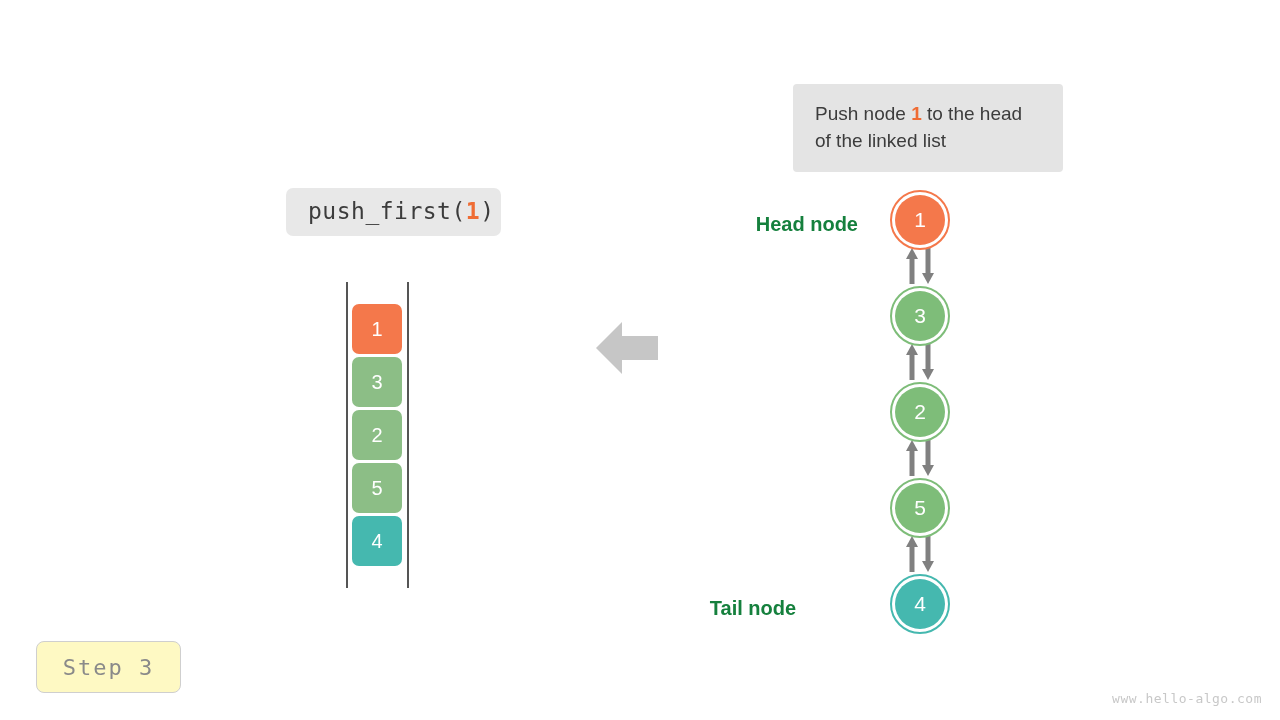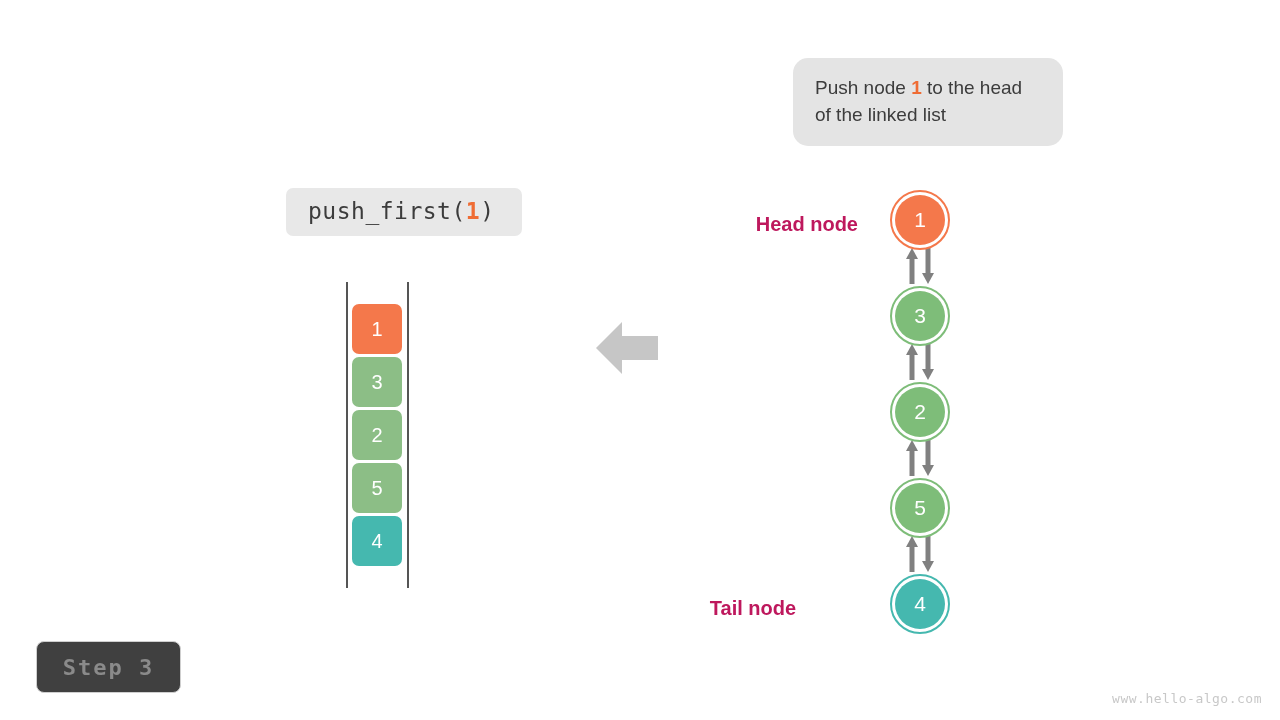--- a/index.html
+++ b/index.html
@@ -13,68 +13,68 @@
     height: 720px;
     background: #ffffff;
     overflow: hidden;
     font-family: "Liberation Sans", sans-serif;
   }
 
   
   #callout {
     position: absolute;
     left: 793px;
-    top: 58px;
+    top: 84px;
     width: 270px;
     box-sizing: border-box;
     padding: 16px 22px 18px 22px;
     background: #e4e4e4;
-    border-radius: 15px;
+    border-radius: 4px;
     color: #3c3c3c;
     font-size: 19px;
     line-height: 27px;
   }
   #callout .hl {
     color: #ef6c34;
     font-weight: bold;
   }
 
   
   #code-label {
     position: absolute;
     left: 286px;
     top: 188px;
-    padding: 10px 27px 12px 22px;
+    padding: 10px 6px 12px 22px;
     background: #e8e8e8;
     border-radius: 7px;
     font-family: "DejaVu Sans Mono", "Liberation Mono", monospace;
     font-size: 23px;
     color: #3c3c3c;
     letter-spacing: 0.5px;
     white-space: nowrap;
   }
   #code-label .hl { color: #ef6c34; font-weight: bold; }
 
   
   #step-badge {
     position: absolute;
     left: 36px;
     top: 641px;
     width: 145px;
     height: 52px;
     box-sizing: border-box;
     border: 1.5px solid #cfcfcf;
     border-radius: 8px;
-    background: #404040;
+    background: #fef9c3;
     display: flex;
     align-items: center;
     justify-content: center;
     font-family: "DejaVu Sans Mono", "Liberation Mono", monospace;
     font-size: 22px;
-    font-weight: bold;
+    font-weight: normal;
     color: #8a8a8a;
     letter-spacing: 2px;
   }
 
   
   #watermark {
     position: absolute;
     right: 18px;
     bottom: 14px;
     font-family: "DejaVu Sans Mono", "Liberation Mono", monospace;
@@ -173,21 +173,21 @@
     position: absolute;
     left: 0;
     top: 0;
   }
 
   
   .node-label {
     position: absolute;
     font-size: 20px;
     font-weight: bold;
-    color: #be185d;
+    color: #15803d;
     white-space: nowrap;
     text-align: right;
   }
   #label-head { left: 648px; top: 213px; width: 210px; }
   #label-tail { left: 648px; top: 597px; width: 210px; text-align: center; }
 </style>
 </head>
 <body>
 
 <div id="canvas">

